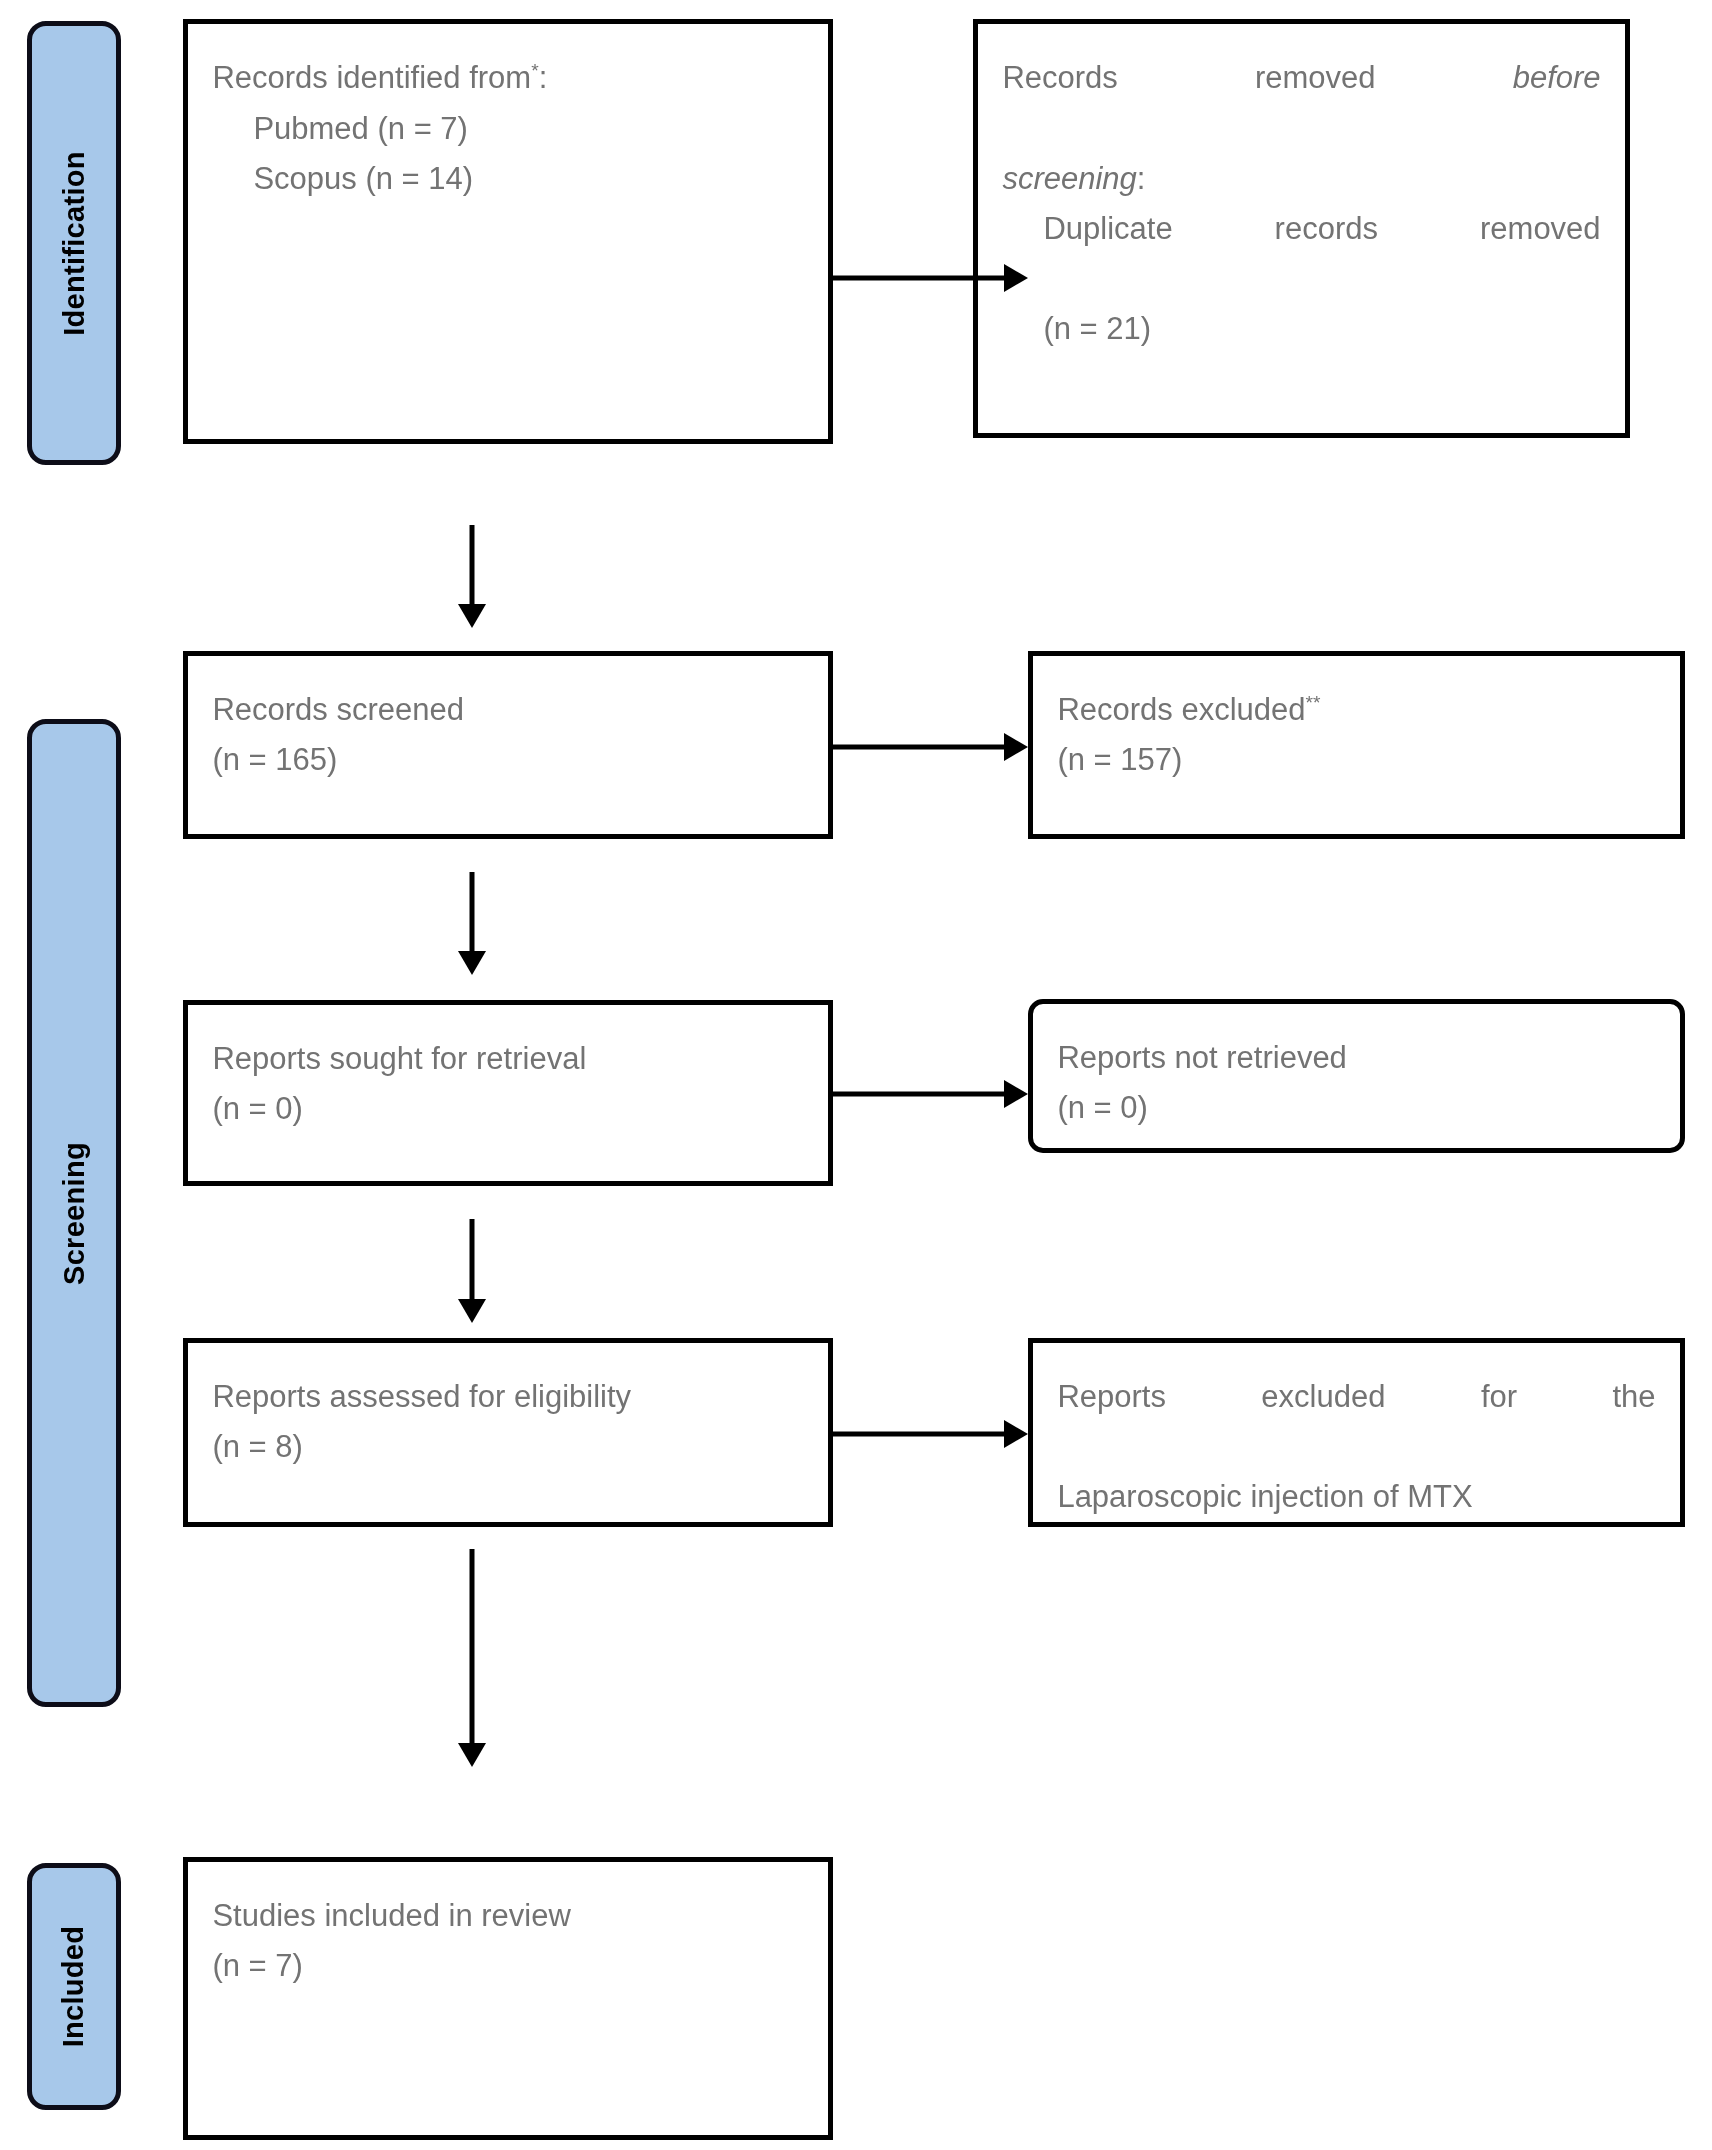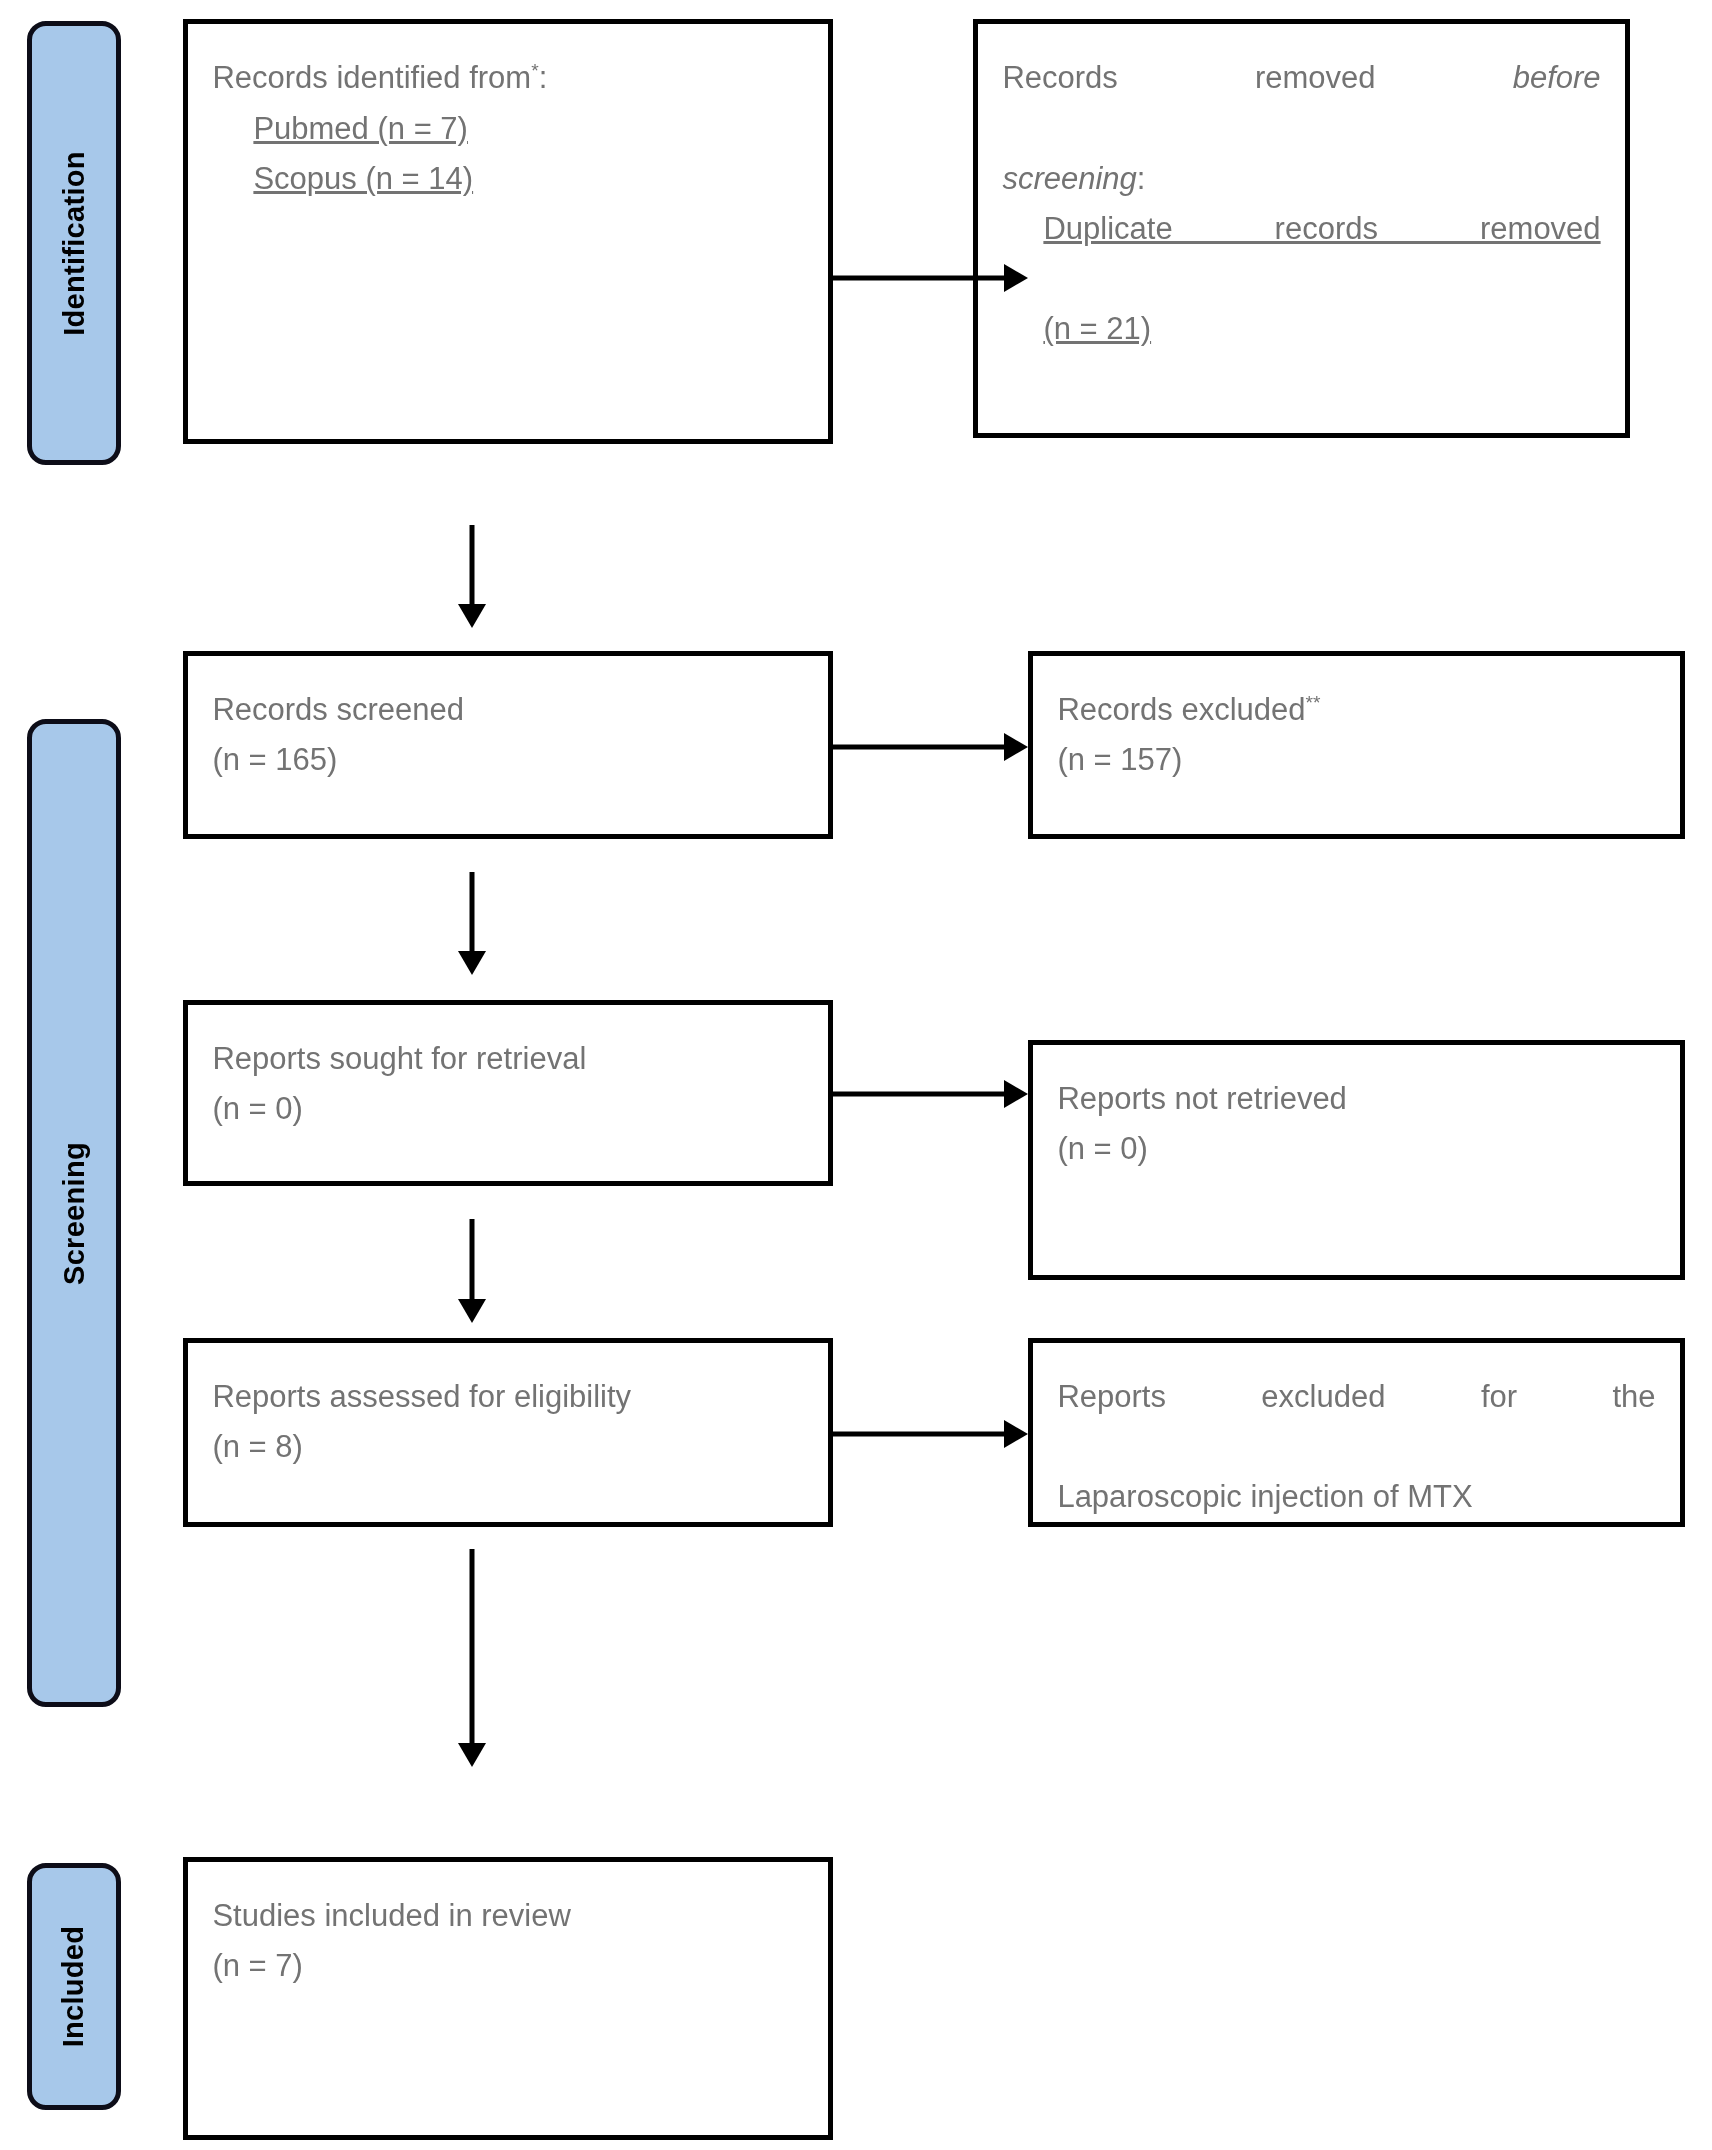--- a/index.html
+++ b/index.html
@@ -43,21 +43,21 @@
     border:5px solid #000000;
     box-sizing:border-box;
     padding:29px 24.4px 16.7px 24.4px;
   }
   .flow-box .box-text{
     font-size:31px;
     line-height:1.62;
     color:#737373;
   }
   .flow-box .line{ display:block; }
-  .flow-box .indent{ padding-left:41px;text-decoration:underline; }
+  .flow-box .indent{ padding-left:41px; }
   .justified .box-text{
     text-align:justify;
     text-justify:inter-word;
   }
   .justified .line{
     display:block;
     text-align:justify;
   }
   .justified .line::after{
     content:"";
@@ -180,21 +180,21 @@
     <div class="head-down"></div>
   </div>
 
   <div class="flow-box" style="left:183px; top:1000px; width:650px; height:186px;">
     <div class="box-text">
       <span class="line">Reports sought for retrieval</span>
       <span class="line">(n = 0)</span>
     </div>
   </div>
 
-  <div class="flow-box" style="left:1028px; top:1040px; width:657px; height:240px;">
+  <div class="flow-box" style="left:1028px; top:999px; width:657px; height:154px;border-radius:15px;">
     <div class="box-text">
       <span class="line">Reports not retrieved</span>
       <span class="line">(n = 0)</span>
     </div>
   </div>
 
   <div class="arrow" style="left:833px; top:1077px; width:195px; height:33px;">
     <div class="shaft-h" style="width:178px;"></div>
     <div class="head-right"></div>
   </div>

